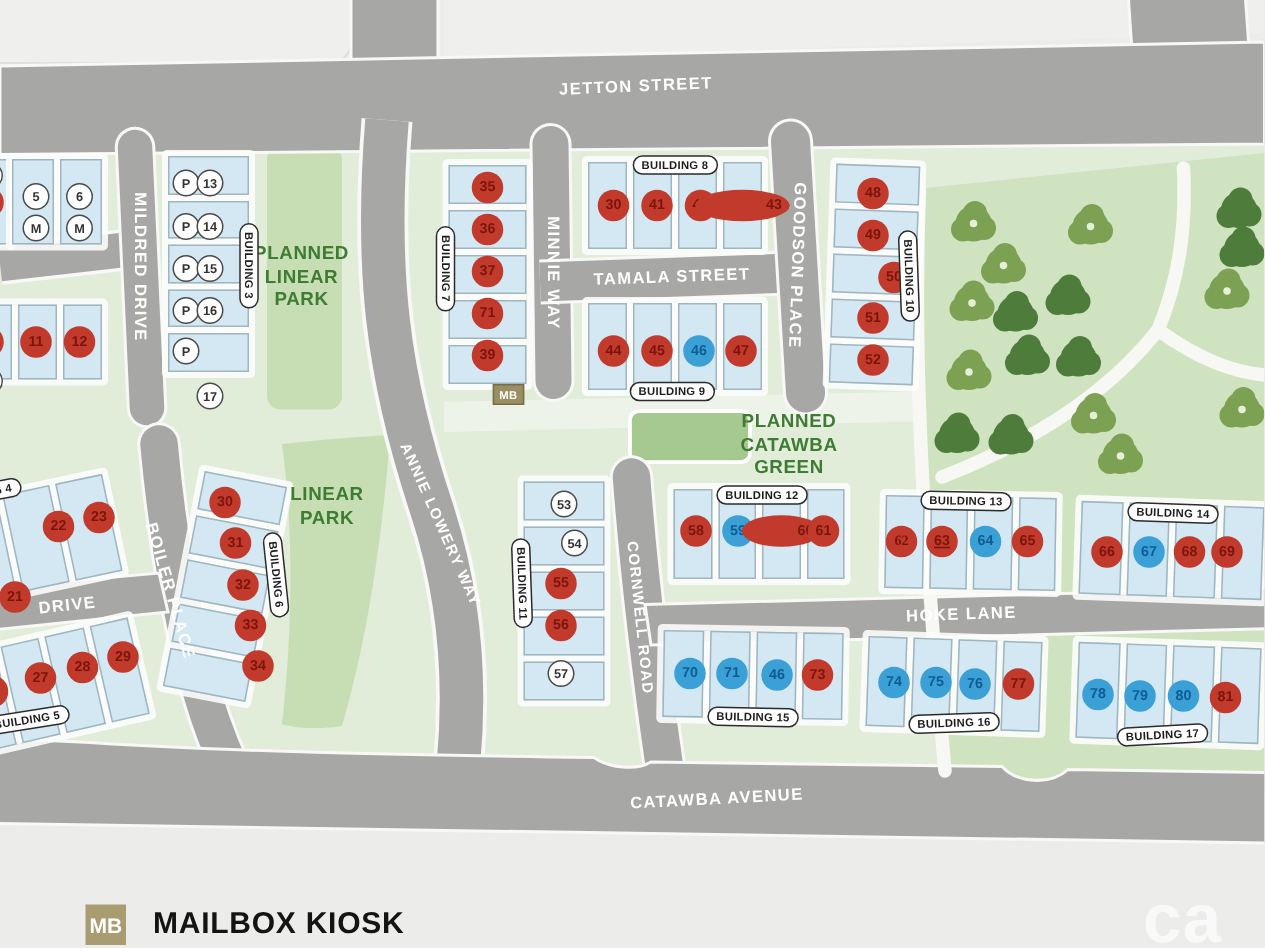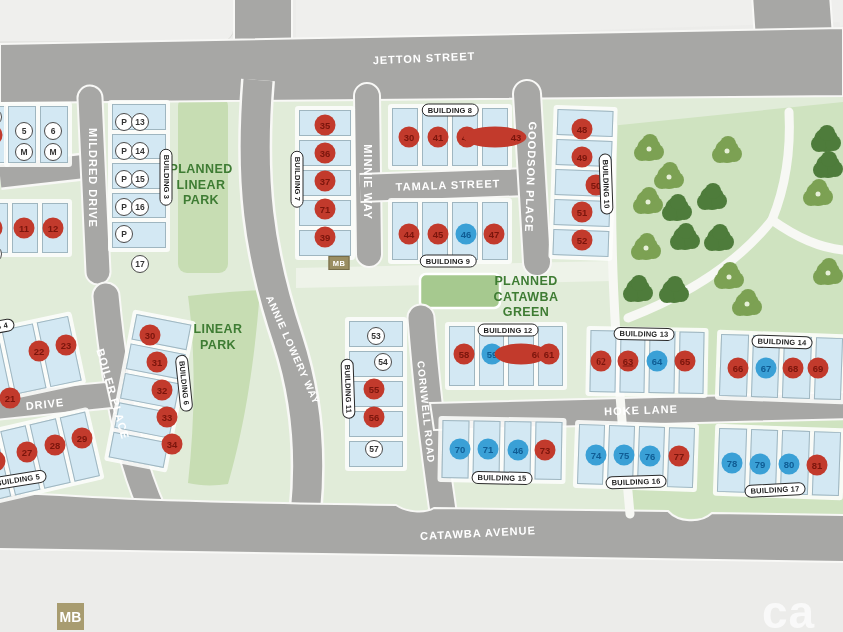--- a/index.html
+++ b/index.html
@@ -432,16 +432,17 @@
       <div class="unit r" style="position: absolute; left: 679px; top: 456px; transform: translate(-50%, -50%) rotate(0deg);">77</div>
       <div class="unit b" style="position: absolute; left: 732px; top: 463px; transform: translate(-50%, -50%) rotate(0deg);">78</div>
       <div class="unit b" style="position: absolute; left: 760px; top: 464px; transform: translate(-50%, -50%) rotate(0deg);">79</div>
       <div class="unit b" style="position: absolute; left: 789px; top: 464px; transform: translate(-50%, -50%) rotate(0deg);">80</div>
       <div class="unit r" style="position: absolute; left: 817px; top: 465px; transform: translate(-50%, -50%) rotate(0deg);">81</div>
       <div class="mb-marker" style="position: absolute; left: 339px; top: 263px; transform: translate(-50%, -50%) rotate(0deg);">MB</div>
     </div>
 
   <div id="legend">
     <span class="sym">MB</span>
+    <span class="txt">MAILBOX KIOSK</span>
   </div>
 
   <div id="watermark">ca</div>
 </div>
 
 </body></html>

